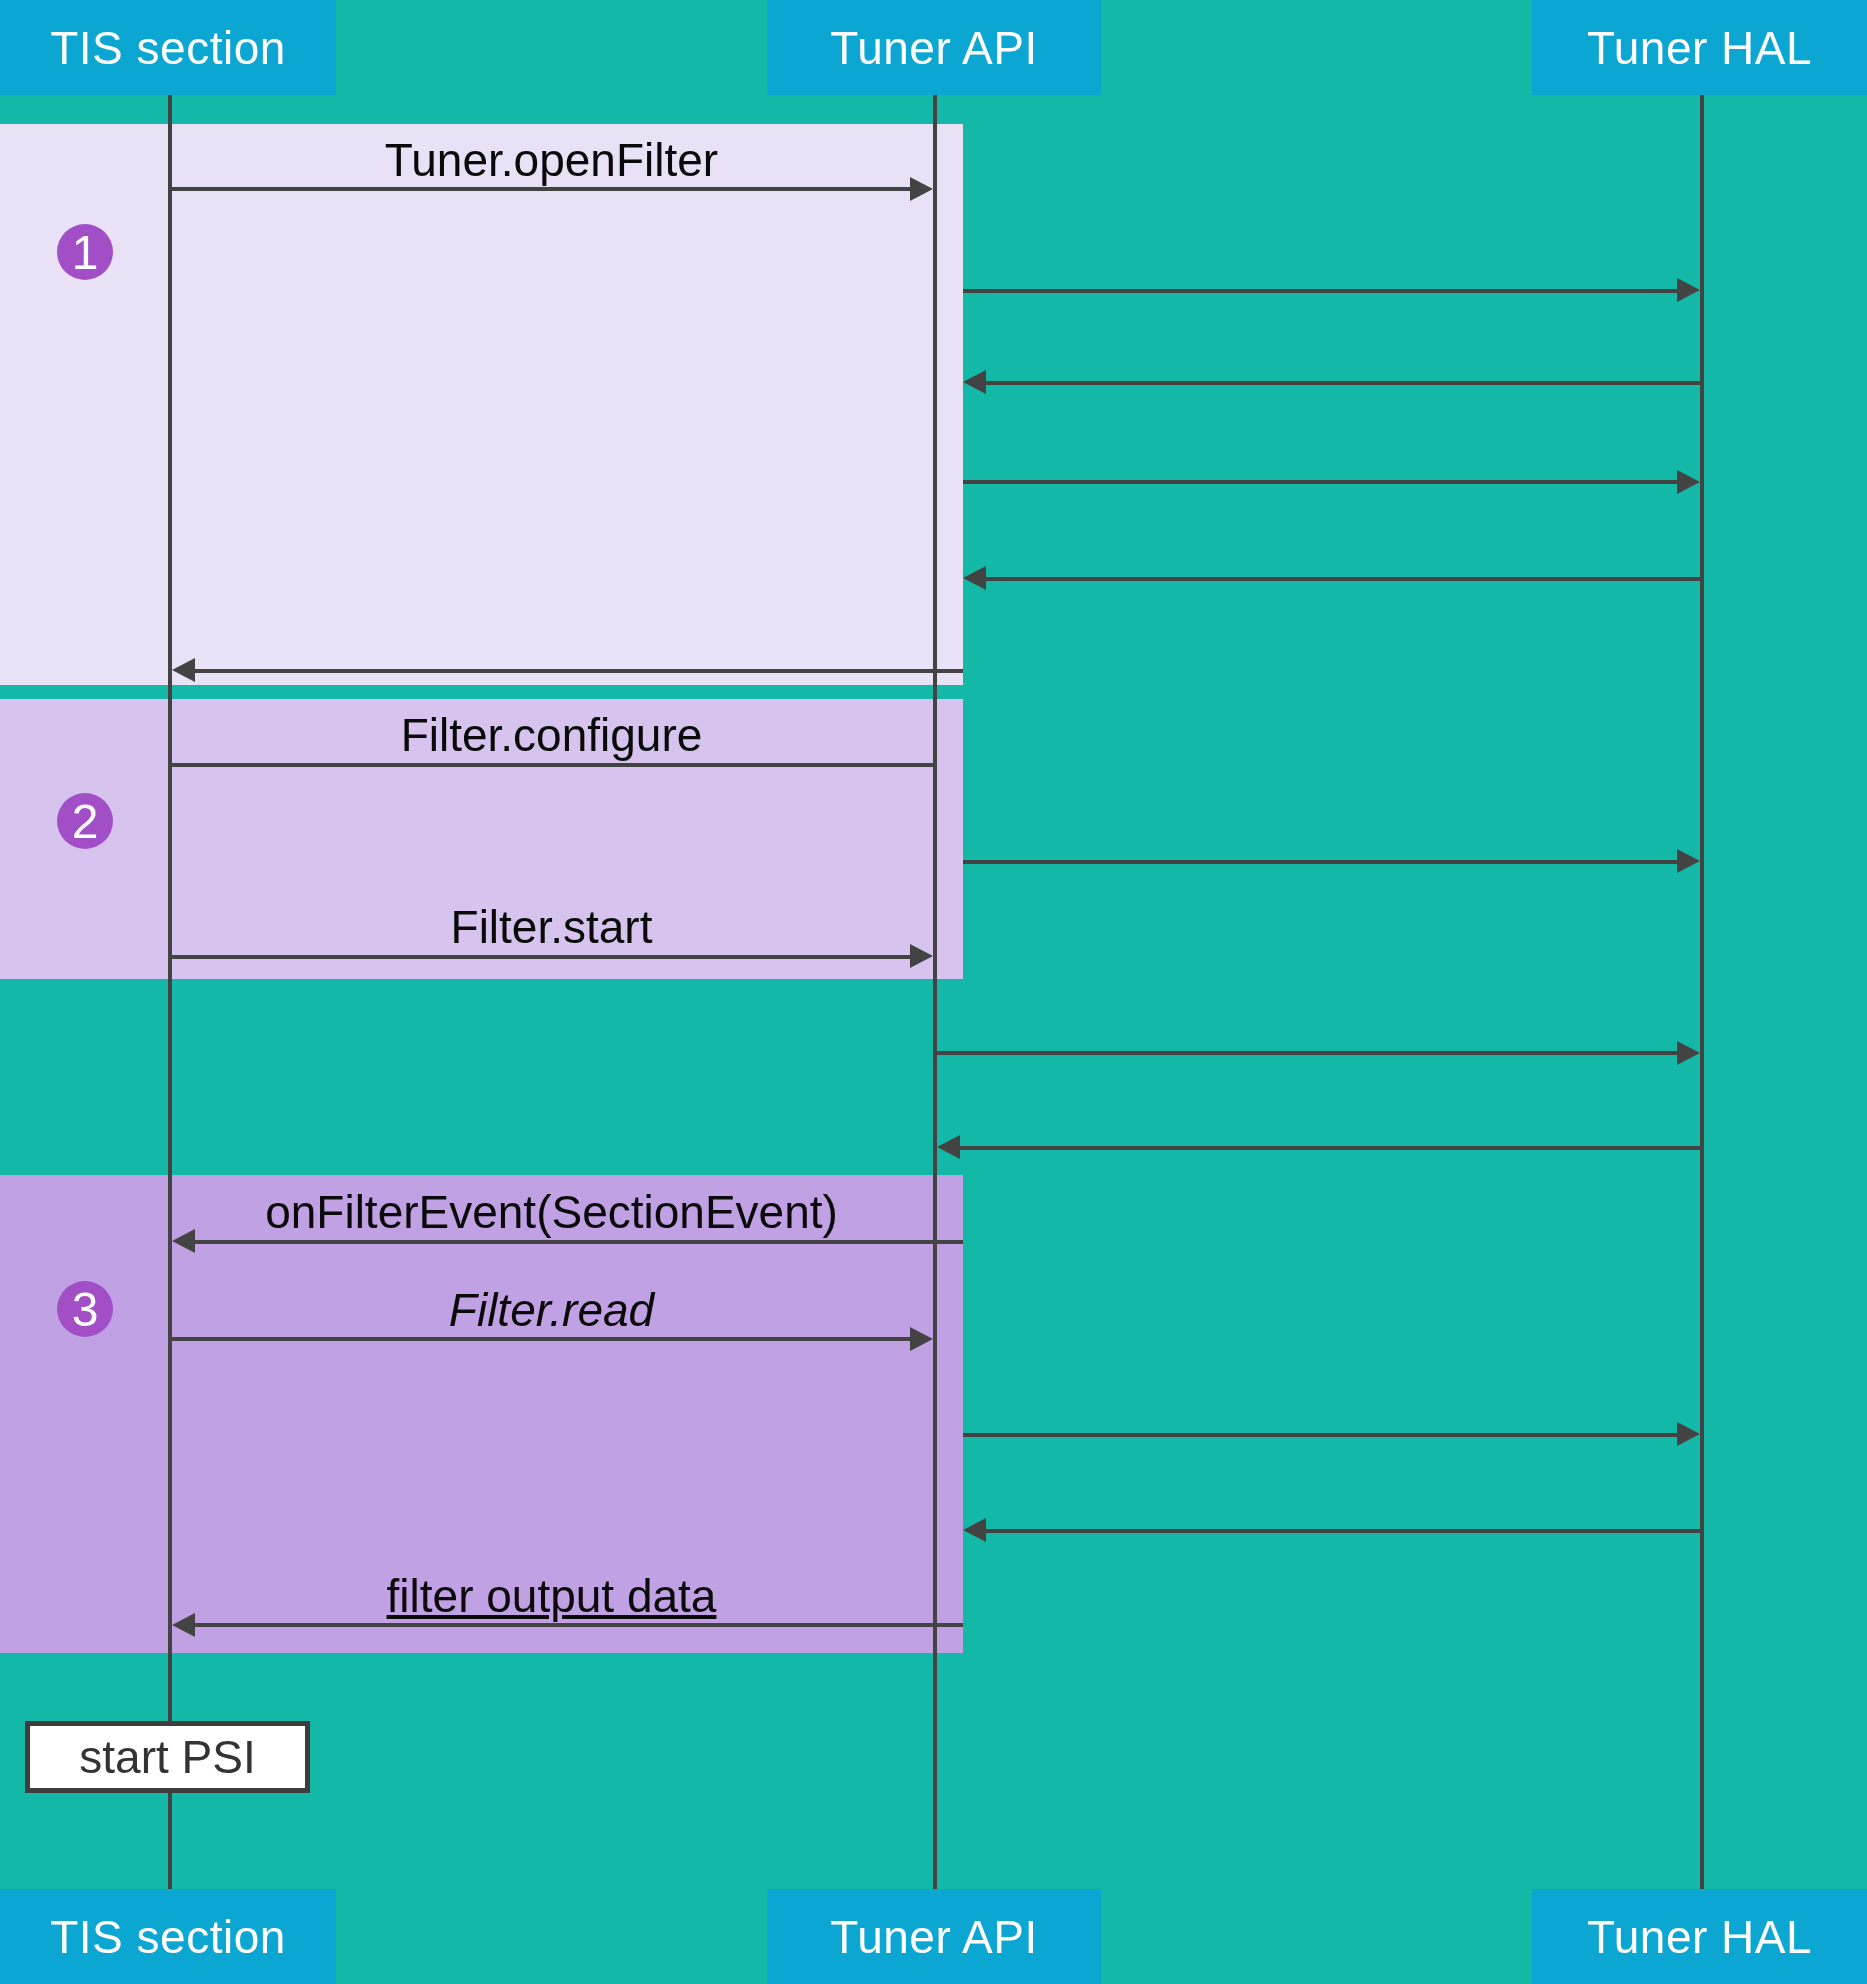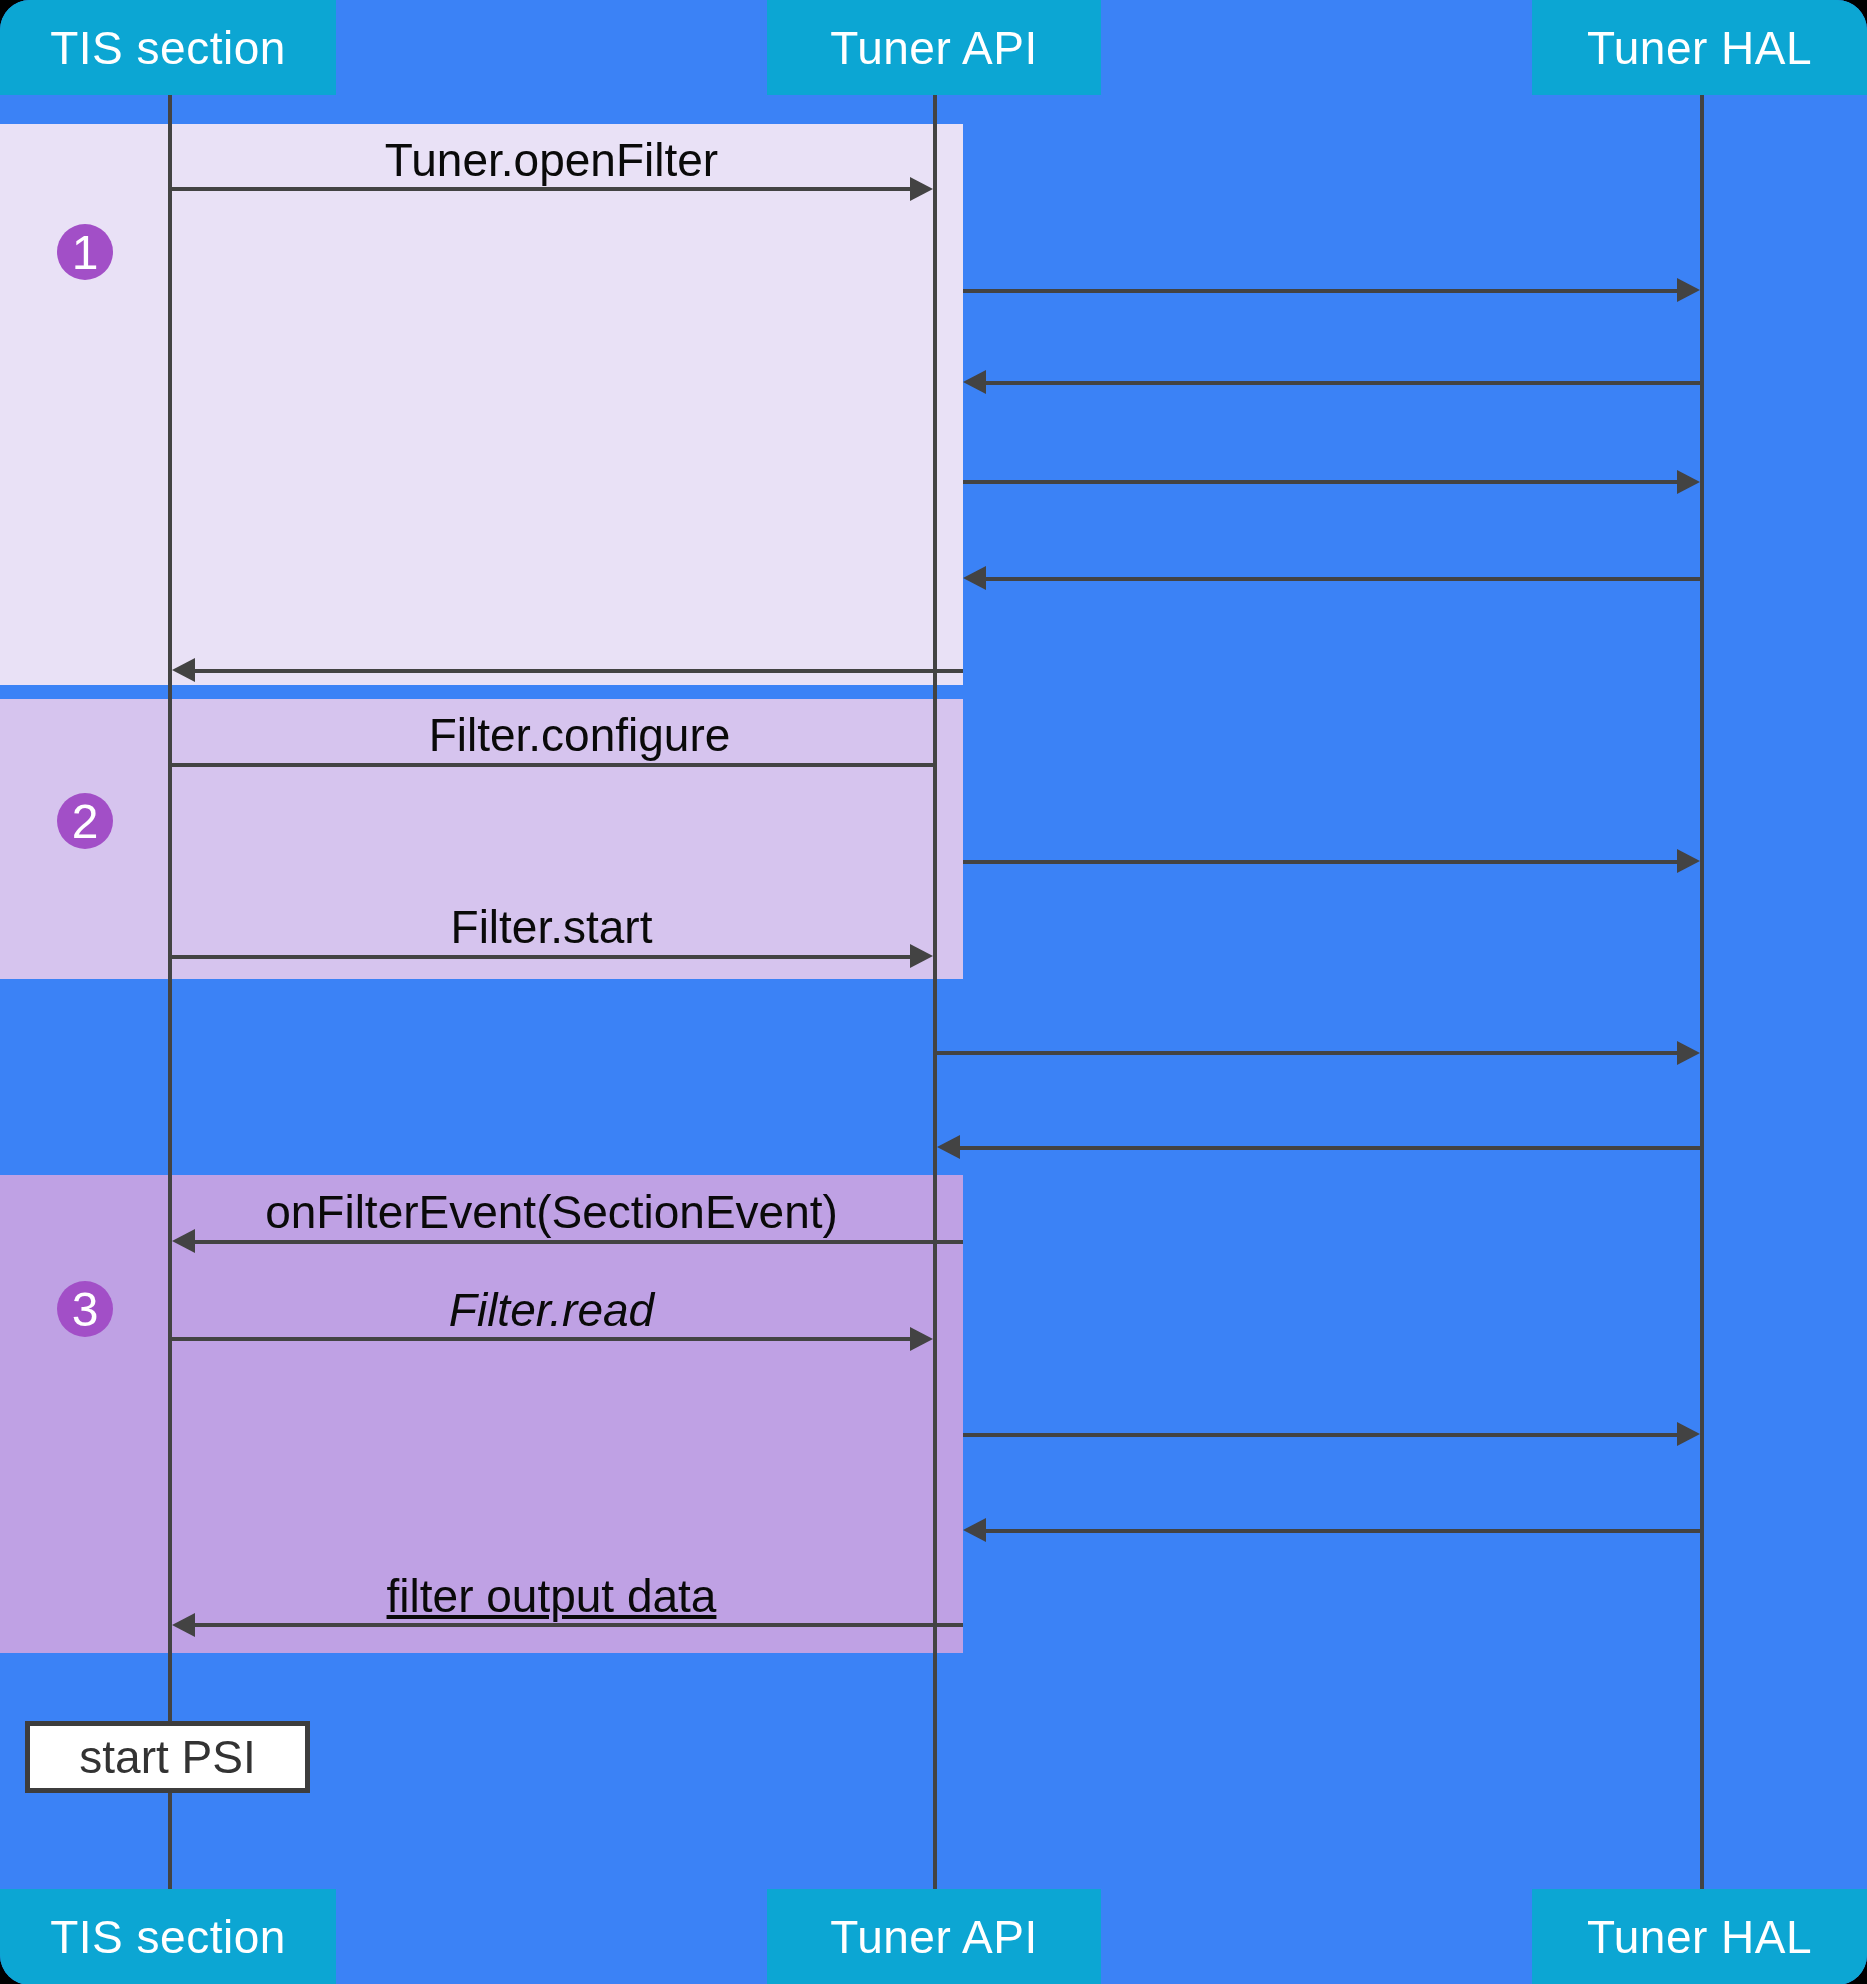--- a/index.html
+++ b/index.html
@@ -8,23 +8,22 @@
     --s1:#e9e1f6;
     --s2:#d6c4ee;
     --s3:#bfa1e4;
     --circle:#a24fc7;
     --label:#0a0a0a;
     --note-bg:#ffffff;
     --note-text:#333333;
   }
   html,body{margin:0;padding:0;background:#000;}
   #canvas{
-    position:relative;width:1867px;height:1985px;background:#3b82f6;overflow:hidden;
+    position:relative;width:1867px;height:1985px;background:#14b8a6;overflow:hidden;
     font-family:"Liberation Sans", sans-serif;
-    border-radius:30px;
   }
   .header{
     position:absolute;height:95px;background:var(--cyan);color:#fff;
     display:flex;align-items:center;justify-content:center;
     font-size:46px;letter-spacing:0.5px;
   }
   .lifeline{position:absolute;width:3.8px;top:95px;height:1794px;background:var(--line);}
   .section{position:absolute;left:0;width:963px;}
   .sec1{background:var(--s1);}
   .sec2{background:var(--s2);}
@@ -101,21 +100,21 @@
 
   <div class="arrow-line" style="left:963px;top:480px;width:715px;"></div>
   <div class="head-right" style="left:1677px;top:470px;"></div>
 
   <div class="arrow-line" style="left:986px;top:577px;width:716px;"></div>
   <div class="head-left" style="left:963px;top:566px;"></div>
 
   <div class="arrow-line" style="left:195px;top:669px;width:768px;"></div>
   <div class="head-left" style="left:172px;top:658px;"></div>
 
-  <div class="msg-label" style="top:709px;padding-left:28px;">Filter.configure</div>
+  <div class="msg-label" style="top:709px;">Filter.configure</div>
   <div class="arrow-line" style="left:172px;top:763px;width:761px;"></div>
 
   <div class="arrow-line" style="left:963px;top:860px;width:715px;"></div>
   <div class="head-right" style="left:1677px;top:849px;"></div>
 
   <div class="msg-label" style="top:901px;">Filter.start</div>
   <div class="arrow-line" style="left:172px;top:955px;width:738px;"></div>
   <div class="head-right" style="left:910px;top:944px;"></div>
 
   <div class="arrow-line" style="left:937px;top:1051px;width:741px;"></div>

